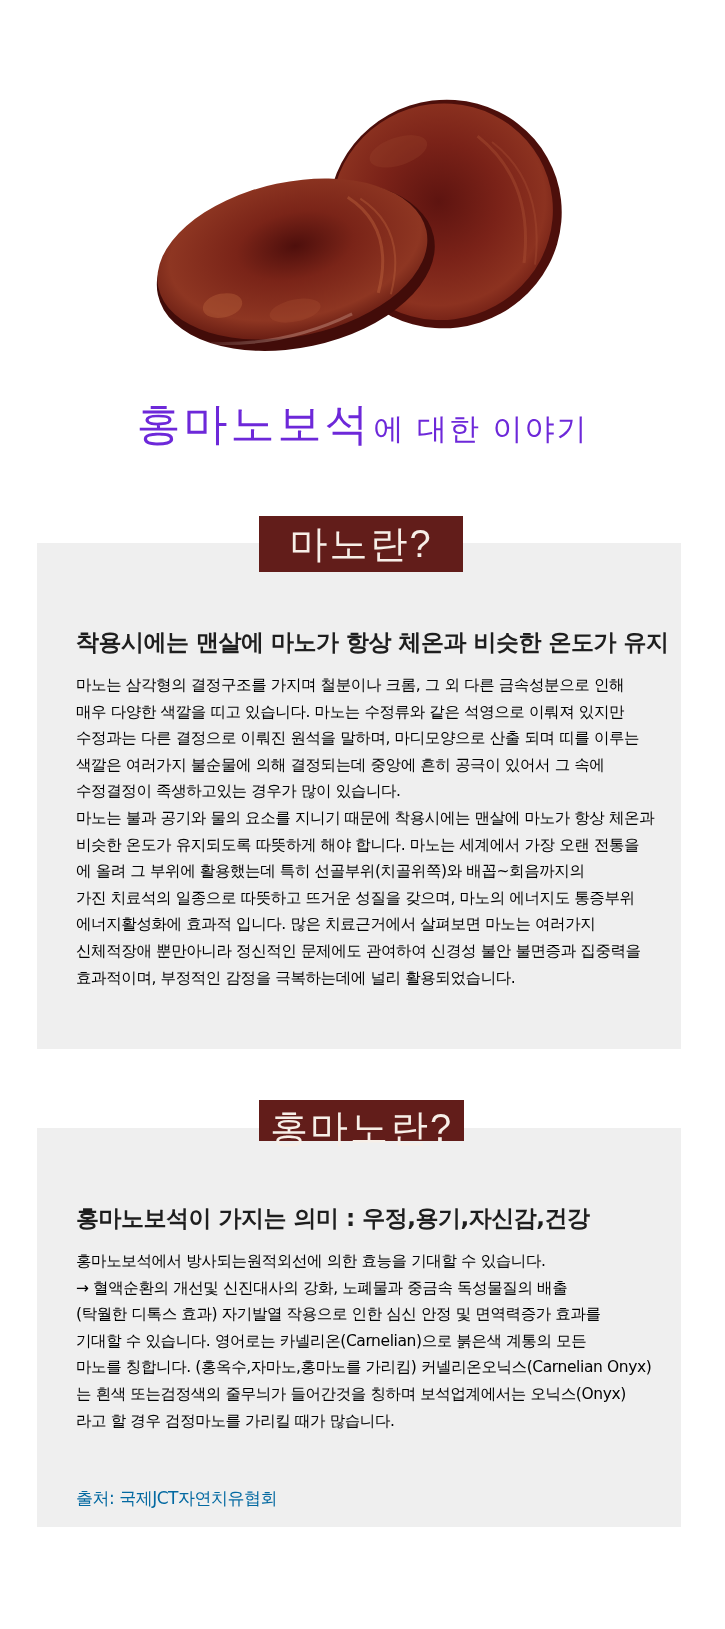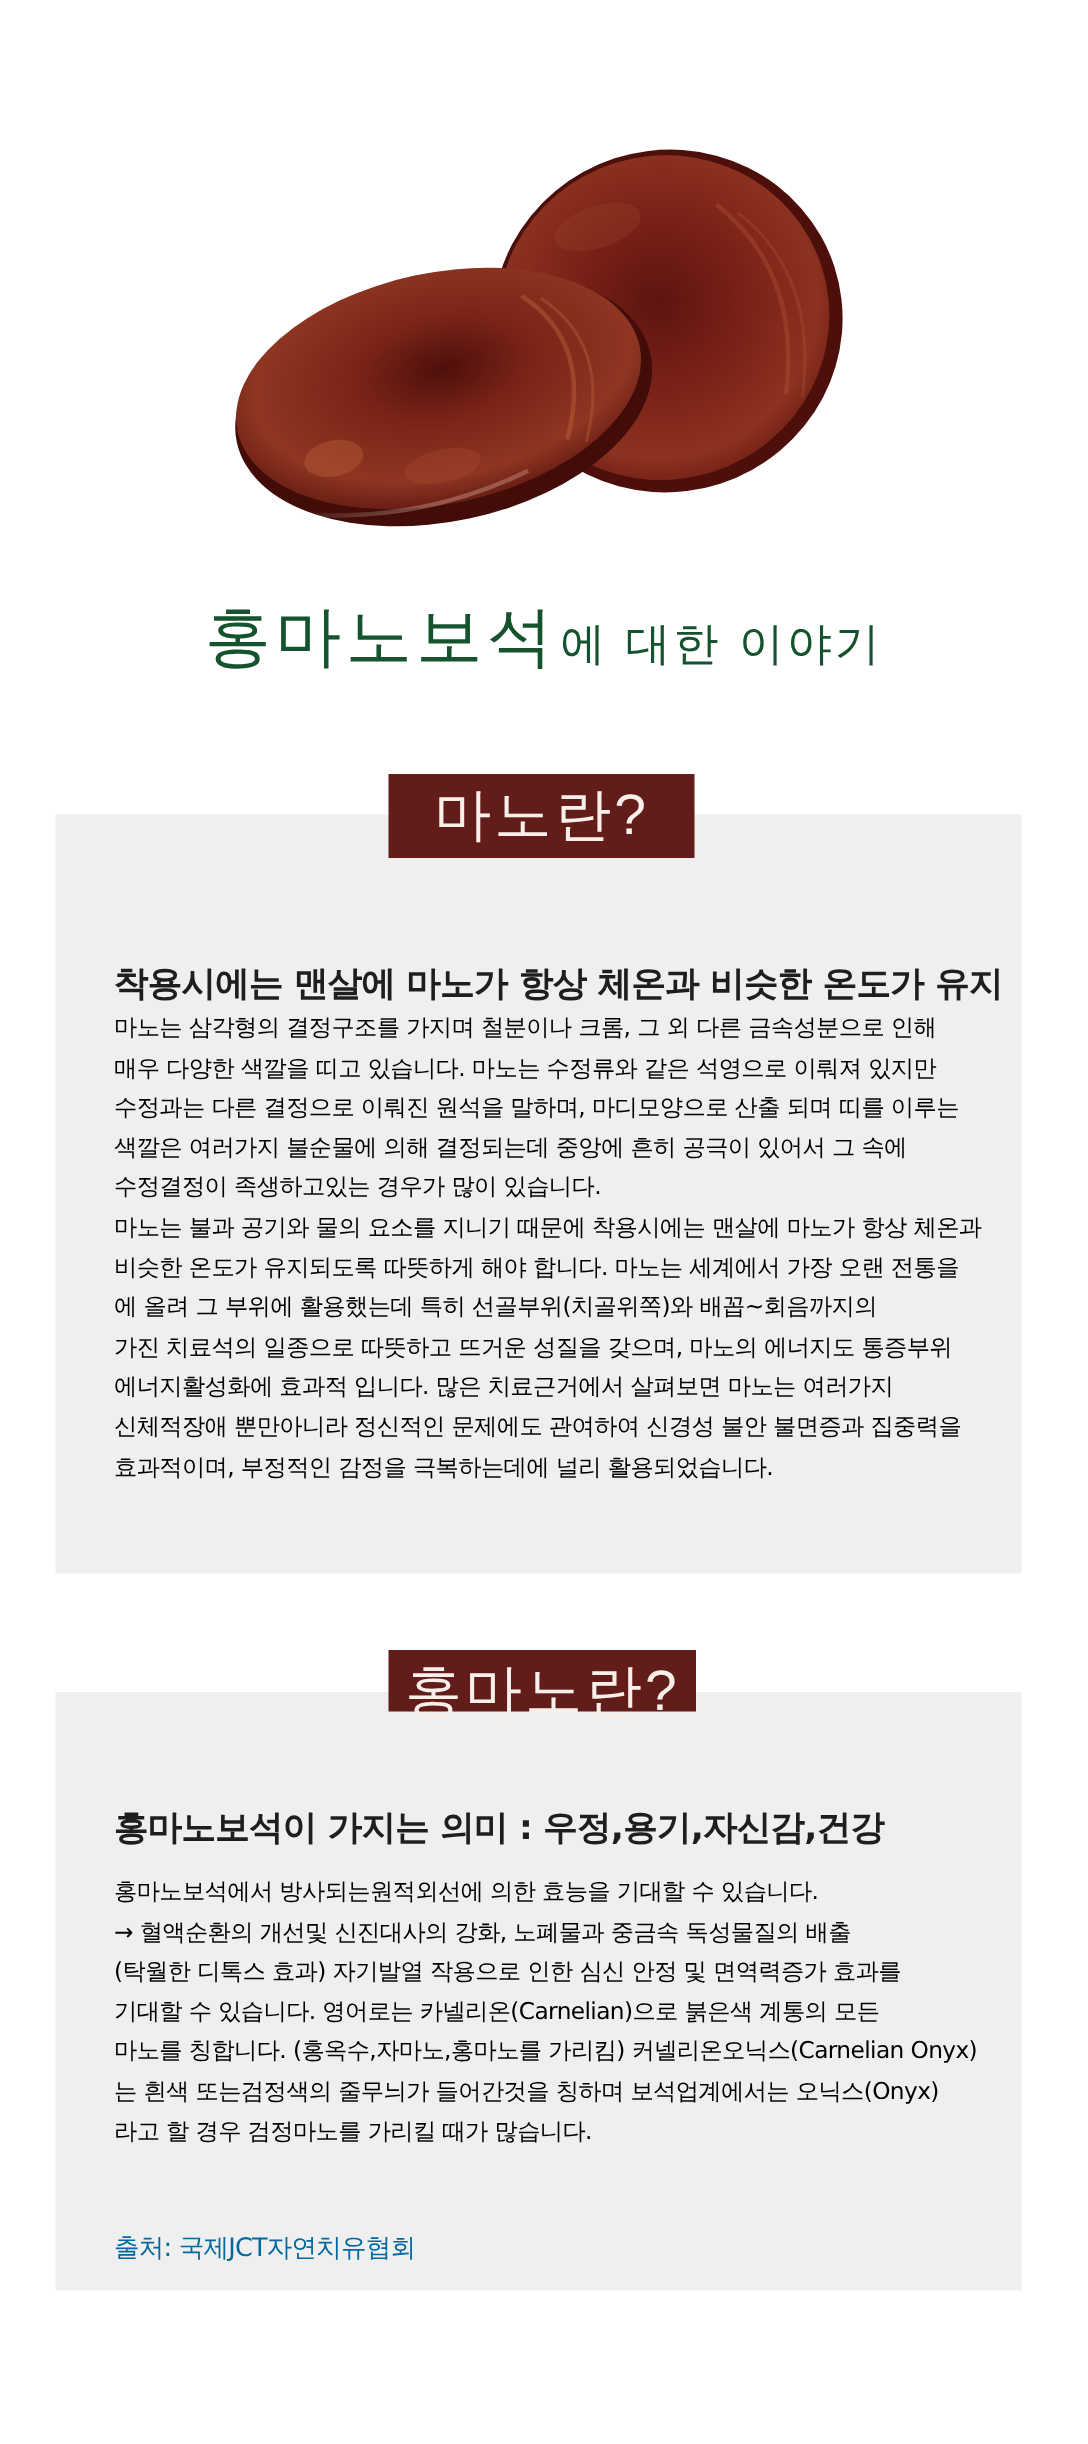--- a/index.html
+++ b/index.html
@@ -5,21 +5,21 @@
   html, body { margin: 0; padding: 0; background: #ffffff; }
   body {
     width: 725px; height: 1629px; position: relative; overflow: hidden;
     font-family: "DejaVu Sans", "Liberation Sans", sans-serif;
   }
   .hero { position: absolute; left: 0; top: 0; width: 725px; height: 380px; }
   .hero svg { position: absolute; left: 0; top: 0; }
 
   .main-title {
     position: absolute; left: 0; top: 395px; width: 725px; text-align: center;
-    color: #14532d; white-space: nowrap;
+    color: #6d28d9; white-space: nowrap;
     font-family: "DejaVu Serif", "Liberation Serif", serif;
   }
   .main-title .big { font-size: 44px; letter-spacing: 3px; font-weight: normal; }
   .main-title .small { font-size: 30px; letter-spacing: 2px; margin-left: 2px; font-family: "DejaVu Sans", sans-serif; font-weight: 300; }
 
   .panel {
     position: absolute; left: 37px; width: 644px; background: #efefef;
   }
   .panel.p1 { top: 543px; height: 506px; }
   .panel.p2 { top: 1128px; height: 399px; }
@@ -30,21 +30,21 @@
     font-size: 38px; line-height: 57px; letter-spacing: 2px;
     box-sizing: border-box;
   }
   .badge.b1 { left: 259px; top: 516px; width: 204px; height: 56px; line-height: 56px; }
   .badge.b2 { left: 259px; top: 1100px; width: 205px; height: 41px; }
 
   .heading {
     position: absolute; left: 76px; color: #1e1e1e;
     font-size: 23px; font-weight: bold; white-space: nowrap; letter-spacing: -0.5px;
   }
-  .heading.h1 { top: 640px; text-align: right; }
+  .heading.h1 { top: 627px; text-align: right; }
   .heading.h2 { top: 1203px; }
 
   .body-text {
     position: absolute; left: 76px; width: 580px; color: #000000;
     font-size: 15.5px; line-height: 26.6px; letter-spacing: -0.4px;
   }
   .body-text .line { display: block; white-space: nowrap; }
   .body-text.t1 { top: 672px; }
   .body-text.t2 { top: 1248px; }
 

